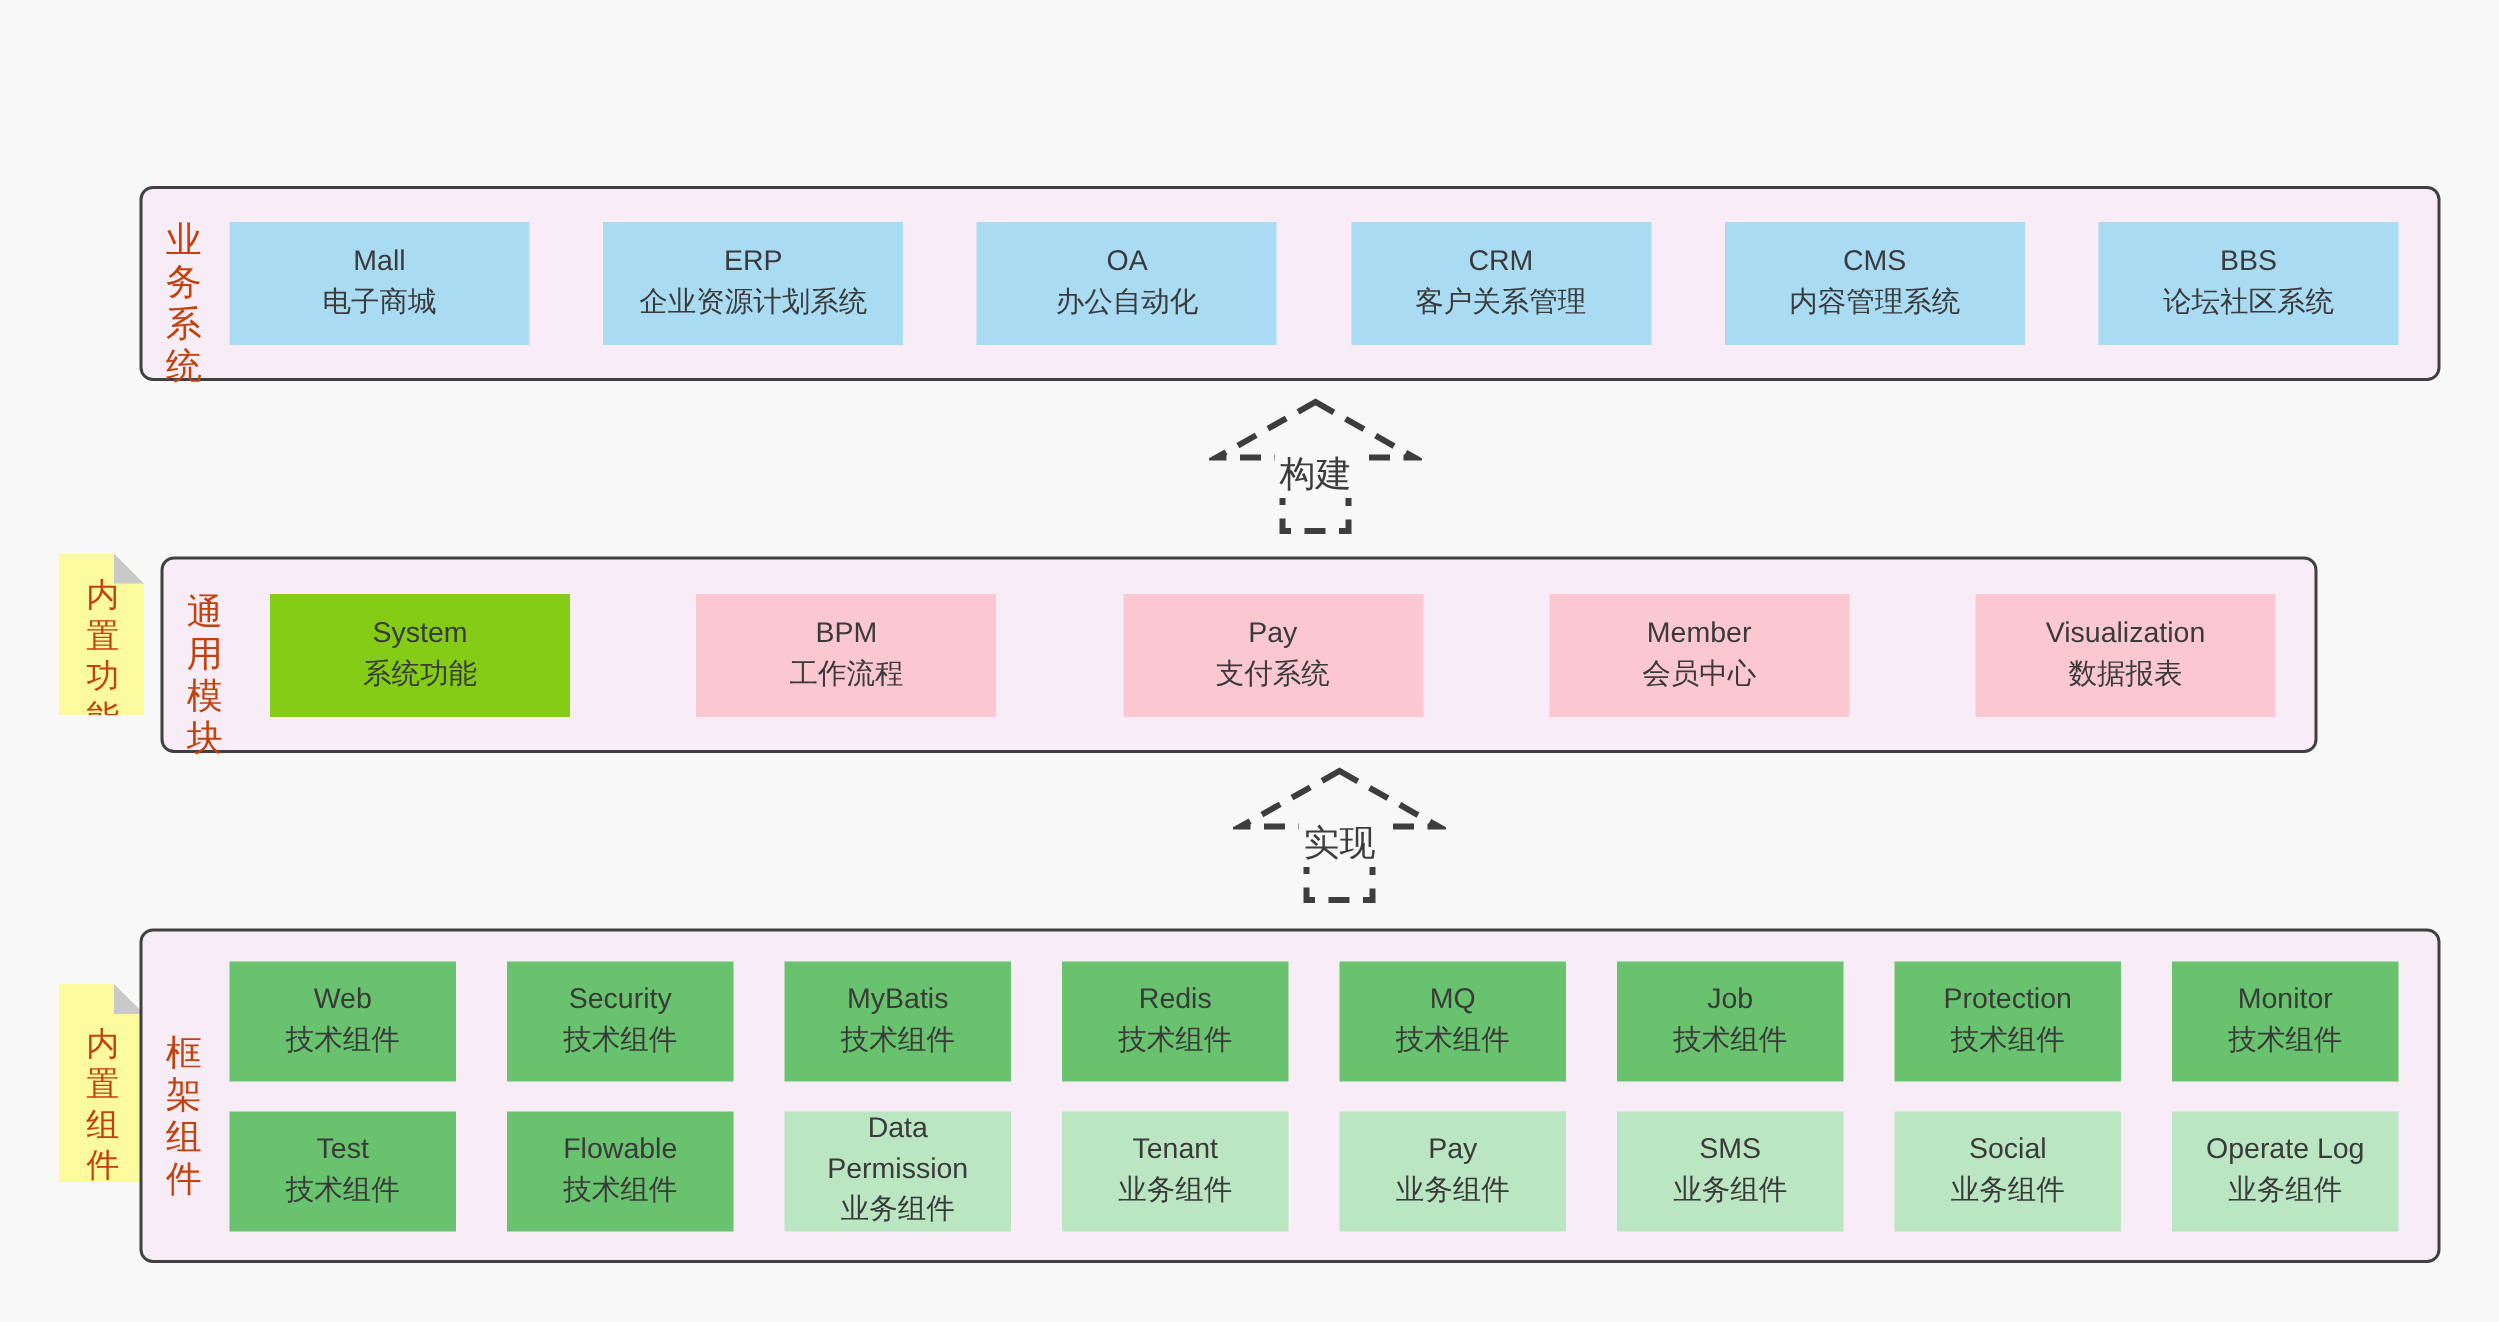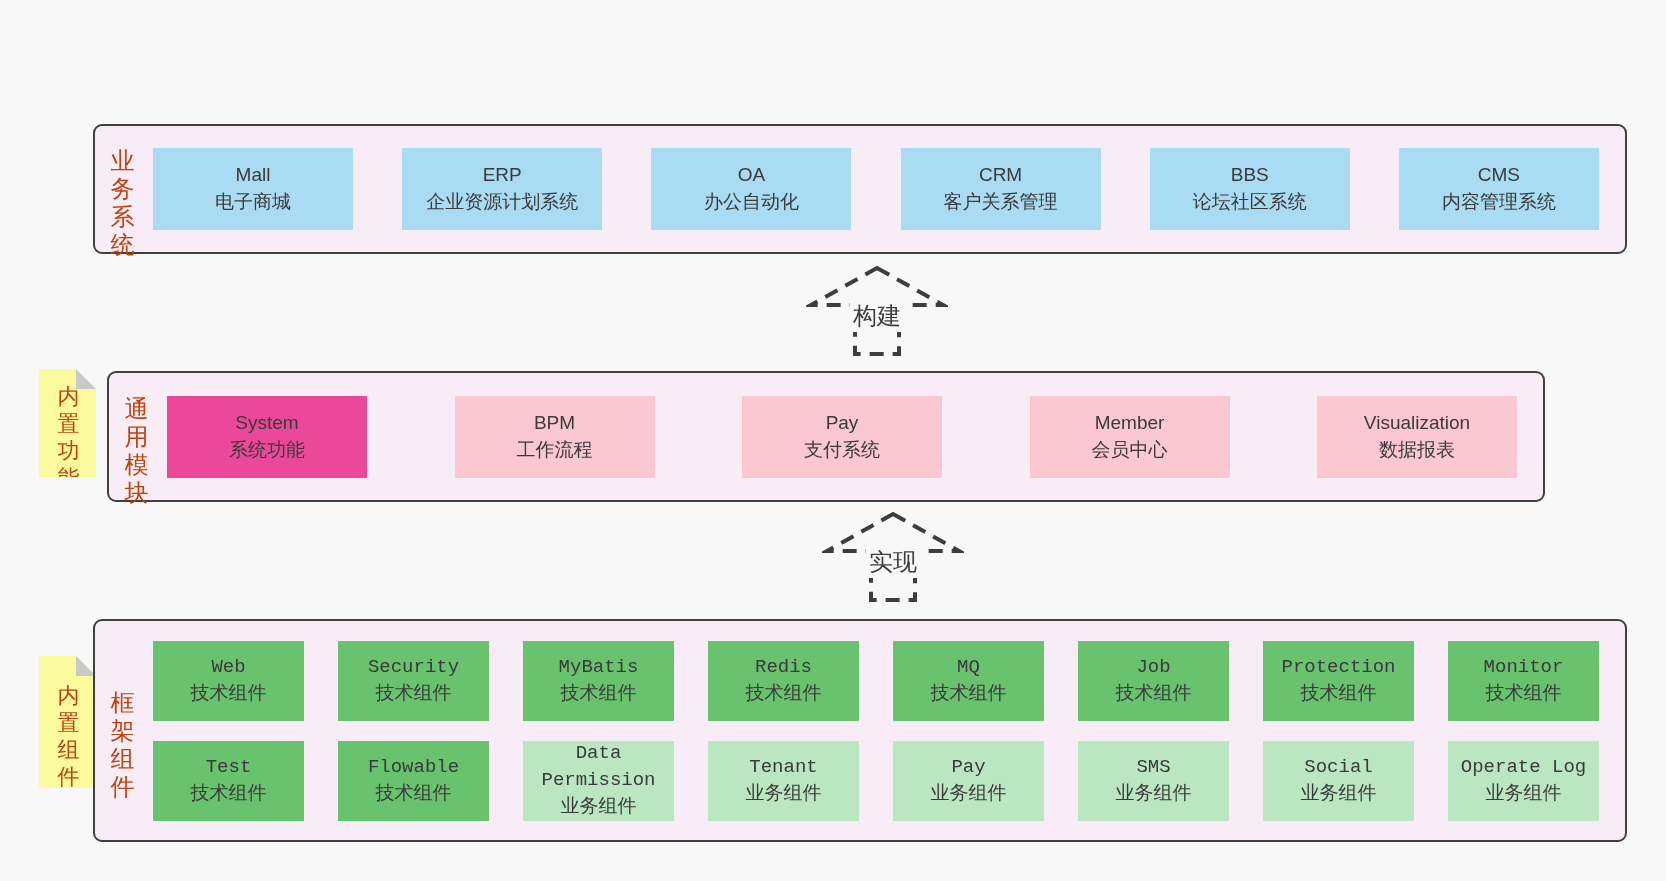--- a/index.html
+++ b/index.html
@@ -37,37 +37,36 @@
 
   .boxes-row {
     flex:1; display:flex; align-items:center;
     justify-content:space-between;
     padding:0 26px 0 6px;
   }
   .comp-rows {
     flex:1; display:flex; flex-direction:column;
     justify-content:center; gap:20px;
     padding:0 26px 0 6px;
-    font-family:Liberation Mono, monospace;
   }
   .comp-row { display:flex; justify-content:space-between; }
 
   
   .box {
     border-radius:0;
     display:flex; flex-direction:column;
     align-items:center; justify-content:center;
     text-align:center;
     font-size:19px; line-height:1.42; color:#3a3a3a;
     padding:0 12px; box-sizing:border-box;
   }
   .boxes-row .box { width:200px; height:82px; }
   .comp-row  .box { width:151px; height:80px; }
   .v-blue       { background:#a9dbf3; }
-  .v-red        { background:#ec4899; }
+  .v-red        { background:#84cc16;margin-left:13px; }
   .v-pink       { background:#fbc8d2;margin-left:32px; }
   .v-green      { background:#69c36e; }
   .v-lightgreen { background:#bbe6c2; }
 
   
   .sticky {
     position:absolute; width:57px;
     background:#fbfb9e;
     display:flex; align-items:center; justify-content:center;
     clip-path:polygon(0 0, 37px 0, 100% 20px, 100% 100%, 0 100%);
@@ -120,26 +119,26 @@
         </div>
         <div class="box v-blue">
           <div>OA</div>
           <div>办公自动化</div>
         </div>
         <div class="box v-blue">
           <div>CRM</div>
           <div>客户关系管理</div>
         </div>
         <div class="box v-blue">
+          <div>CMS</div>
+          <div>内容管理系统</div>
+        </div>
+        <div class="box v-blue">
           <div>BBS</div>
           <div>论坛社区系统</div>
-        </div>
-        <div class="box v-blue">
-          <div>CMS</div>
-          <div>内容管理系统</div>
         </div>
       </div>
   </div>
 
   <div class="arrow" id="arrow-build">
     <svg width="142" height="94" viewBox="0 0 142 94">
       <polygon points="71,4 137,41 93,41 93,90 49,90 49,41 5,41" fill="none" stroke="#3d3d3d" stroke-width="4" stroke-dasharray="14 9"></polygon>
     </svg>
     <span class="arrow-label">构建</span>
   </div>

